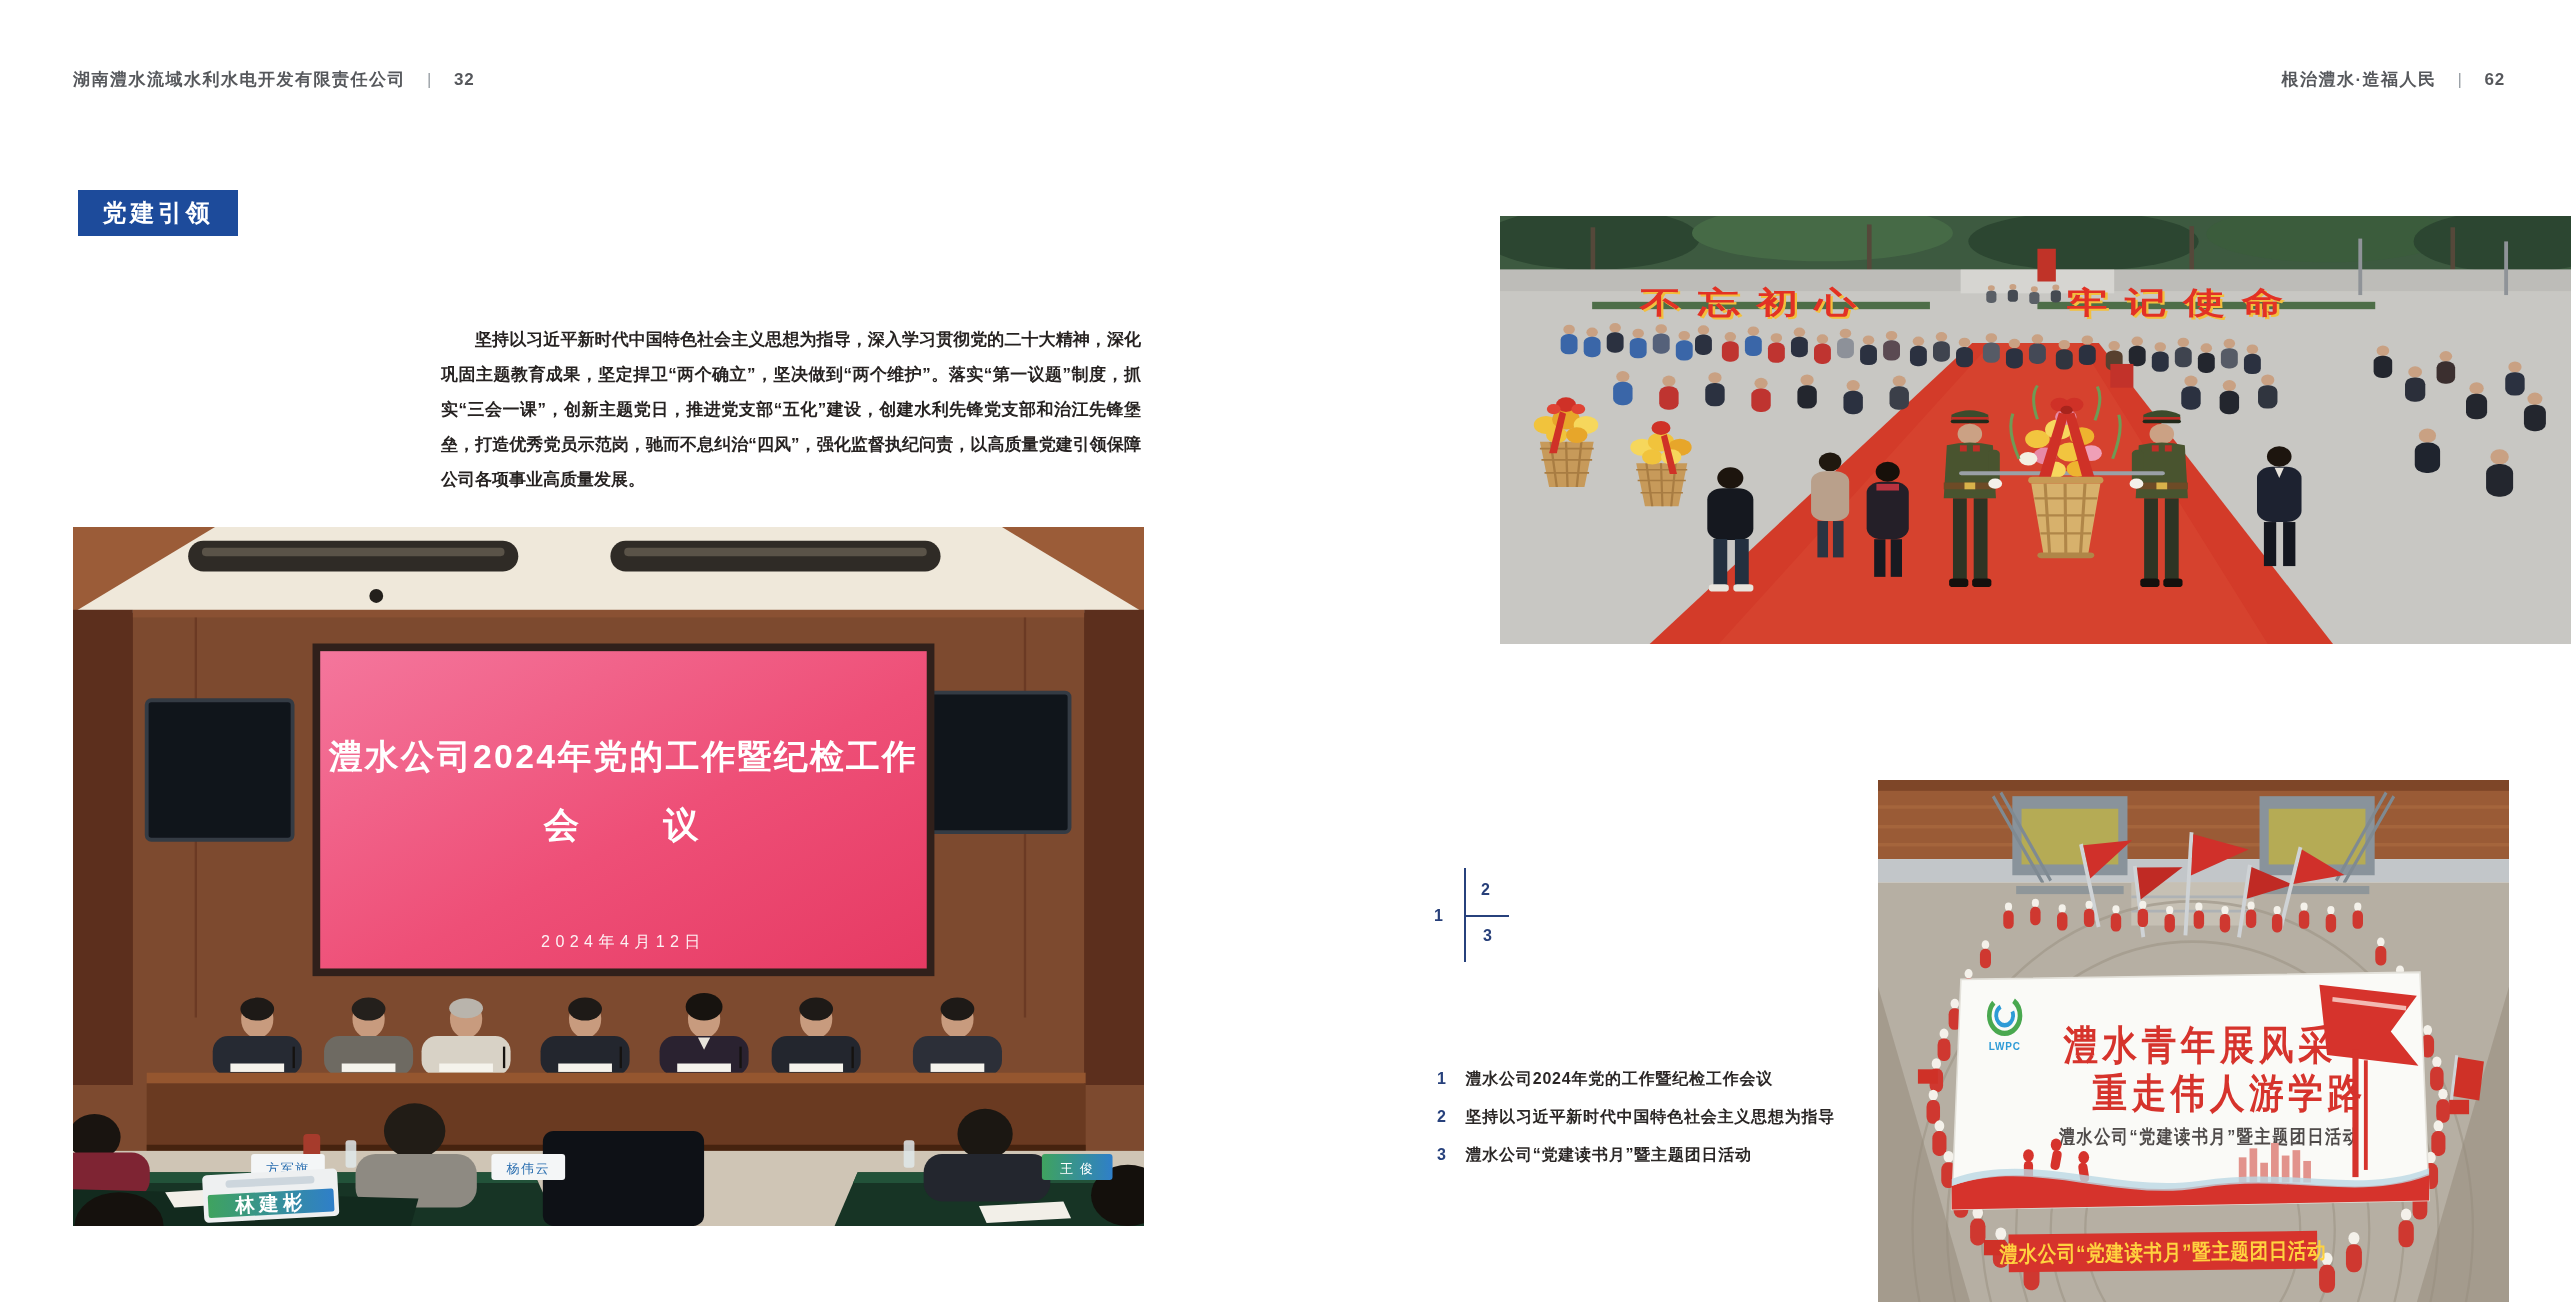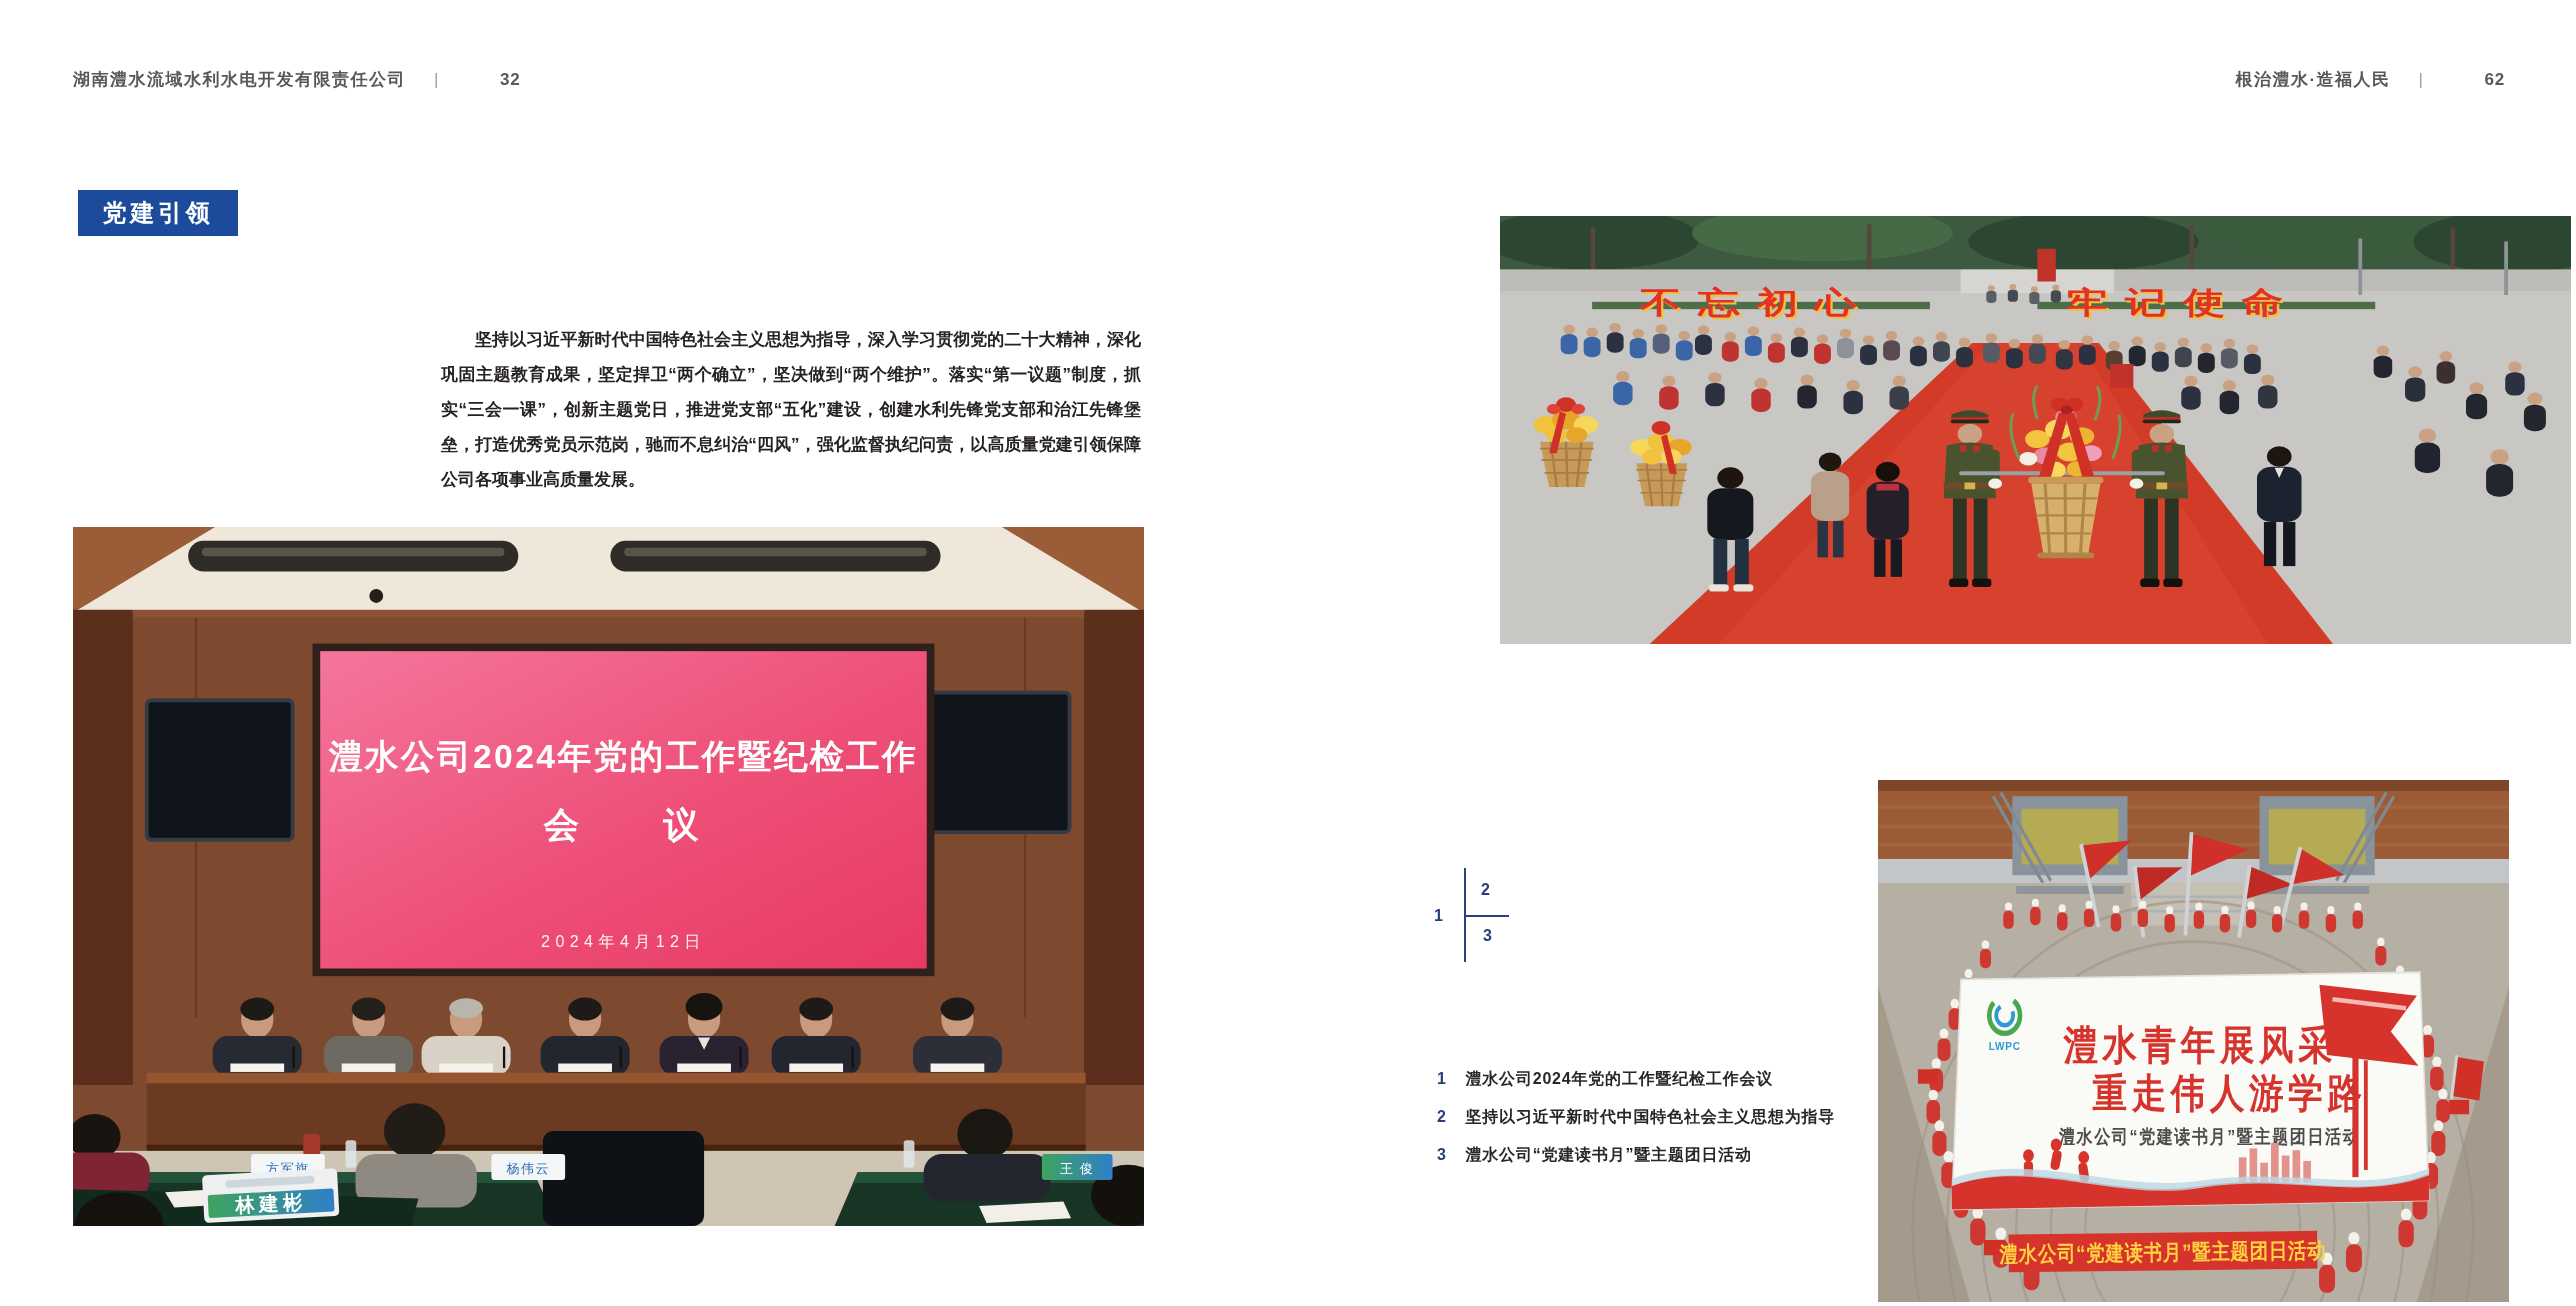--- a/index.html
+++ b/index.html
@@ -1,24 +1,24 @@
 <!DOCTYPE html>
 <html style="font-size:12.3px"><head>
 <meta charset="utf-8">
 <style>
   html,body{margin:0;padding:0;background:#ffffff;}
   .spread{position:relative;width:2576px;height:1306px;background:#ffffff;overflow:hidden;
           font-family:"Liberation Sans","DejaVu Sans",sans-serif;}
   
-  .hdr{position:absolute;top:68px;display:flex;align-items:baseline;gap:28px;
+  .hdr{position:absolute;top:68px;display:flex;align-items:baseline;gap:21px;
        font-size:17px;font-weight:bold;color:#56585c;letter-spacing:1.5px;white-space:nowrap;}
   .hdr-left{left:73px;}
   .hdr-right{right:71px;}
   .hdr .divider{color:#9aa0a6;font-weight:normal;}
-  .hdr .pagenum{letter-spacing:0.8px;margin-left:32px;}
+  .hdr .pagenum{letter-spacing:0.8px;}
   
   .section-title{position:absolute;left:78px;top:190px;width:160px;height:46px;
        background:#1d4b9b;color:#ffffff;display:flex;align-items:center;justify-content:center;
        font-size:24px;font-weight:bold;letter-spacing:3.8px;}
   
   .intro{position:absolute;left:441px;top:286px;width:700px;font-size:17px;line-height:35px;
        font-weight:bold;color:#262221;text-align:justify;text-indent:2em;margin-top:36px;}
   
   .photo{position:absolute;overflow:hidden;}
   .photo svg{display:block;width:100%;height:100%;}

